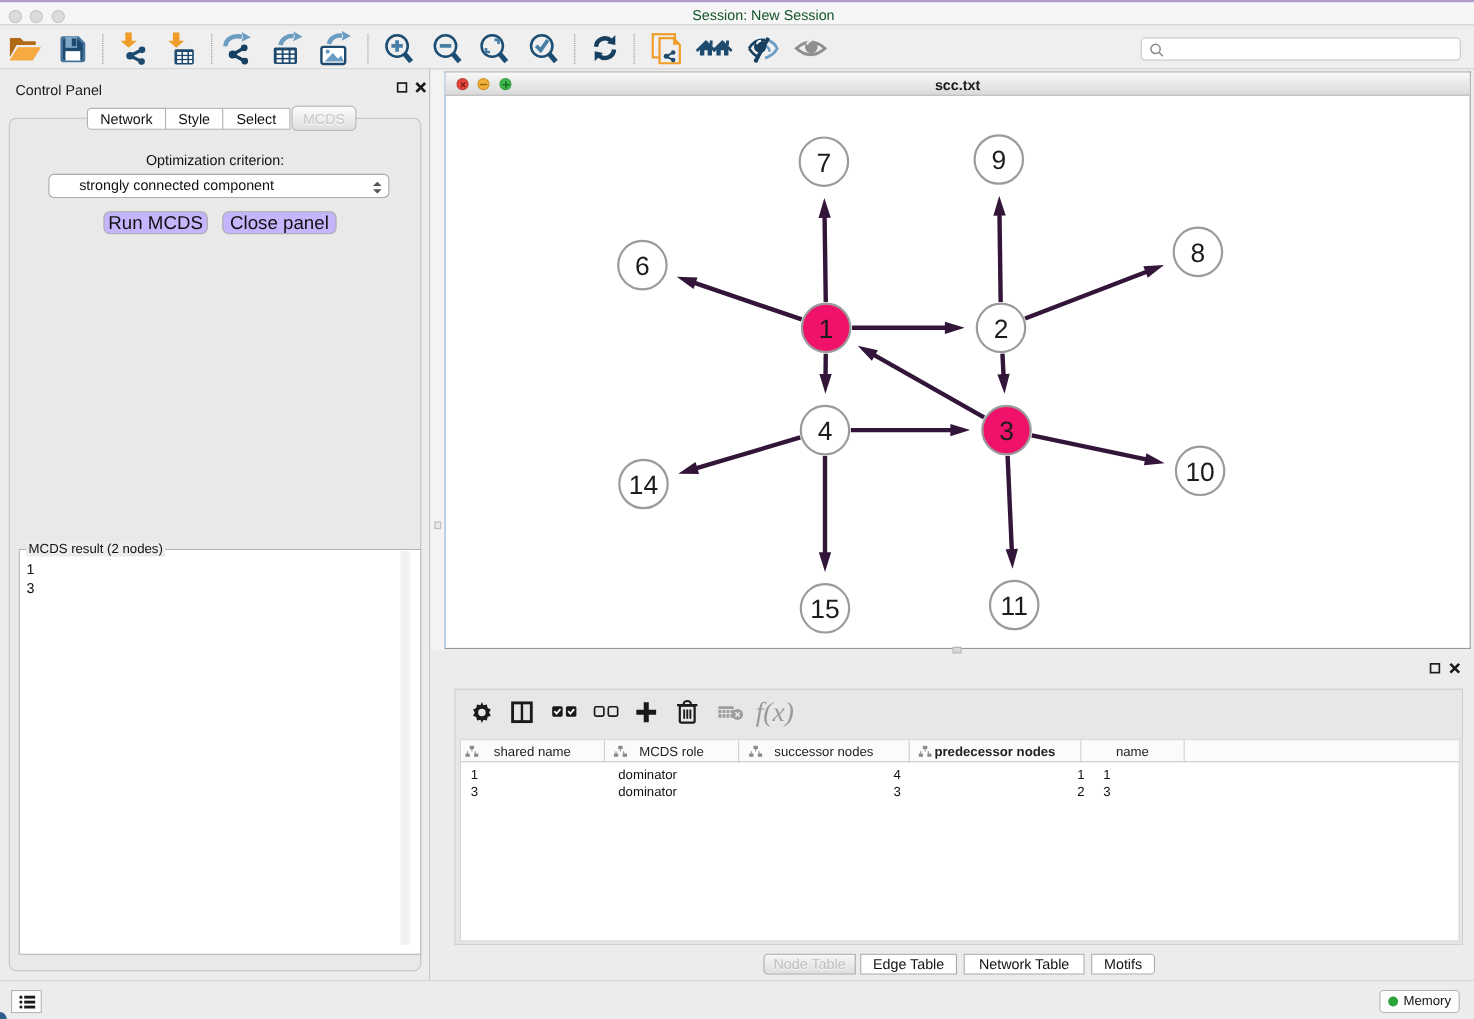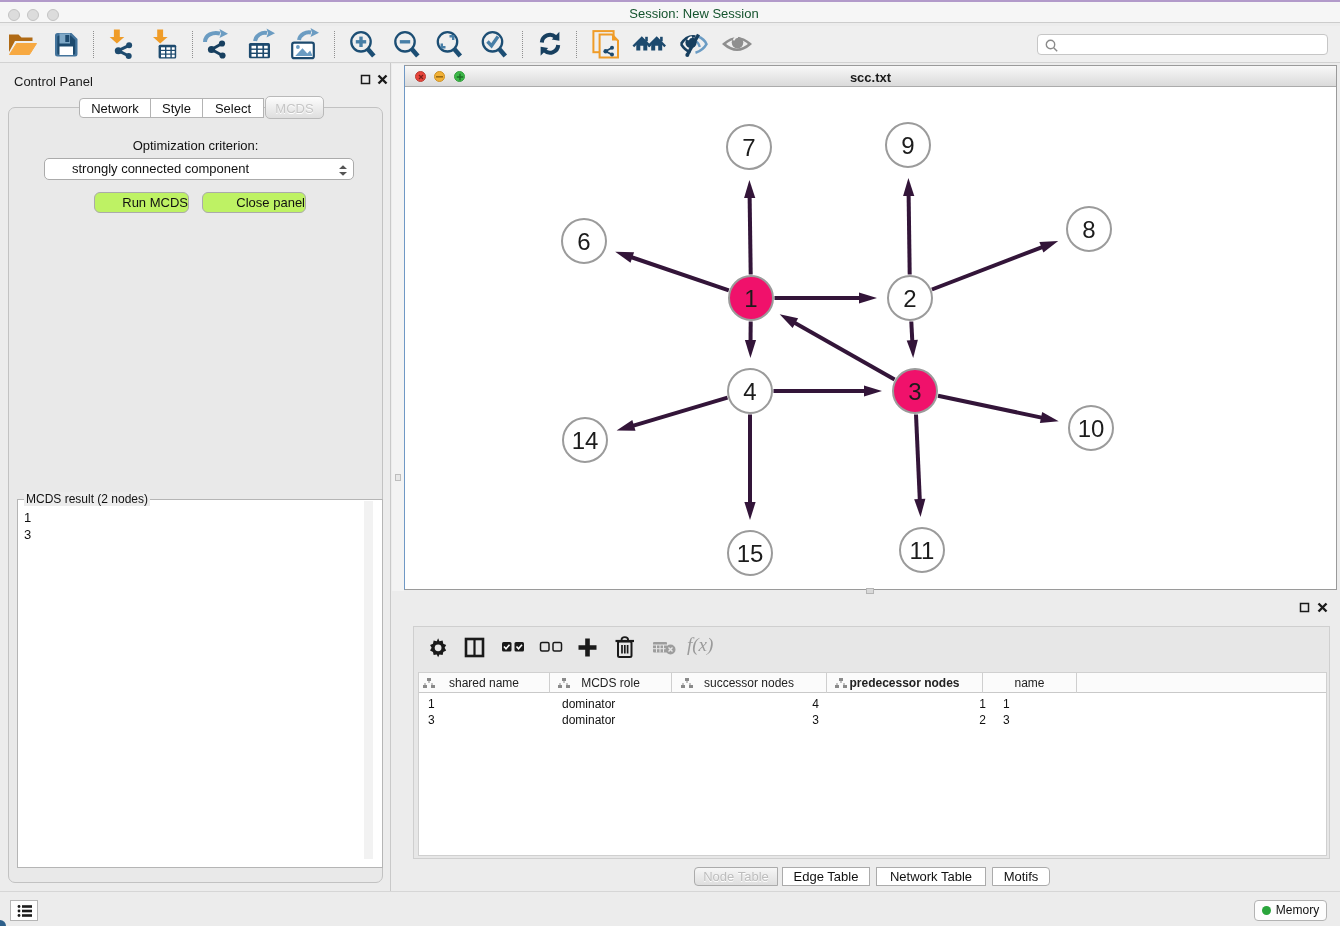--- a/index.html
+++ b/index.html
@@ -23,22 +23,22 @@
  border:1px solid #c2c2c2;border-radius:7px;}
 .tab{position:absolute;top:35px;height:20px;font-size:13px;color:#111;text-align:center;
  background:#fff;border:1px solid #b3b3b3;line-height:20px;}
 #tabmcds{position:absolute;left:265px;top:33px;width:59px;height:23px;border-radius:5px;
  background:linear-gradient(#fdfdfd,#dedede);border:1px solid #b9b9b9;color:#c6c6c6;
  text-shadow:0 1px 0 #ffffff;font-size:13px;text-align:center;line-height:23px;}
 #optlbl{position:absolute;left:0;top:75px;width:391px;text-align:center;font-size:13px;color:#111;}
 #combo{position:absolute;left:44px;top:95px;width:310px;height:22px;background:#fff;
  border:1px solid #ababab;border-radius:5px;font-size:13px;line-height:20px;color:#111;
  padding-left:27px;}
-.btn{position:absolute;top:129px;height:21px;background:#bef264;border:1px solid #ababab;
- border-radius:6px;font-size:13px;color:#111;text-align:right;line-height:19px;}
+.btn{position:absolute;top:129px;height:21px;background:#c4b5fd;border:1px solid #ababab;
+ border-radius:6px;font-size:17px;color:#111;text-align:center;line-height:19px;}
 #fieldset{position:absolute;left:17px;top:436px;width:366px;height:369px;
  border:1px solid #b5b5b5;background:#fff;}
 #fslbl{position:absolute;left:6px;top:-8px;background:#ececec;font-size:12px;color:#111;
  padding:0 2px;}
 #fstext{position:absolute;left:2px;top:9px;font-size:13px;color:#111;line-height:17px;padding-left:4px;}
 #fsscroll{position:absolute;right:9px;top:1px;width:9px;height:358px;background:#f2f2f2;}
 
 #netwin{position:absolute;left:404px;top:65px;width:933px;height:525px;background:#fff;
  border:1px solid #9a9a9a;border-left:1px solid #6f98c5;}
 #nettitle{position:absolute;left:0;top:0;width:100%;height:21px;
@@ -433,21 +433,21 @@
     <g stroke="#e7e7e7" stroke-width="1">
             <line x1="1" y1="4" x2="15" y2="4"></line>
             <line x1="4.5" y1="4" x2="4.5" y2="11.5"></line>
             <line x1="8" y1="4" x2="8" y2="11.5"></line>
             <line x1="11.5" y1="4" x2="11.5" y2="11.5"></line>
             <line x1="1" y1="7.7" x2="15" y2="7.7"></line>
           </g>
     <circle cx="18.5" cy="8.5" r="5" fill="#9d9d9d"></circle>
     <path d="M16.5,6.5 l4,4 m0,-4 l-4,4" stroke="#e7e7e7" stroke-width="1.4"></path>
    </svg>
-   <div class="abs" style="left:273px;top:7px;font-family:'Liberation Serif',serif;font-style:italic;font-size:19px;color:#9b9b9b;">f(x)</div>
+   <div class="abs" style="left:273px;top:7px;font-family:'Liberation Serif',serif;font-style:italic;font-size:25px;color:#9b9b9b;">f(x)</div>
    </div>
  </div>
  <div class="btab" style="left:302px;top:276px;width:84px;border-radius:4px 0 0 4px;background:linear-gradient(#f6f6f6,#dedede);color:#bdbdbd;text-shadow:0 1px 0 #fff;">Node Table</div>
  <div class="btab" style="left:390px;top:276px;width:88px;">Edge Table</div>
  <div class="btab" style="left:484px;top:276px;width:110px;">Network Table</div>
  <div class="btab" style="left:600px;top:276px;width:58px;border-radius:0 4px 4px 0;">Motifs</div>
 </div>
 <div id="statusbar">
  <div id="listbtn">
   <svg class="abs" style="left:6px;top:3px;" width="16" height="14">

